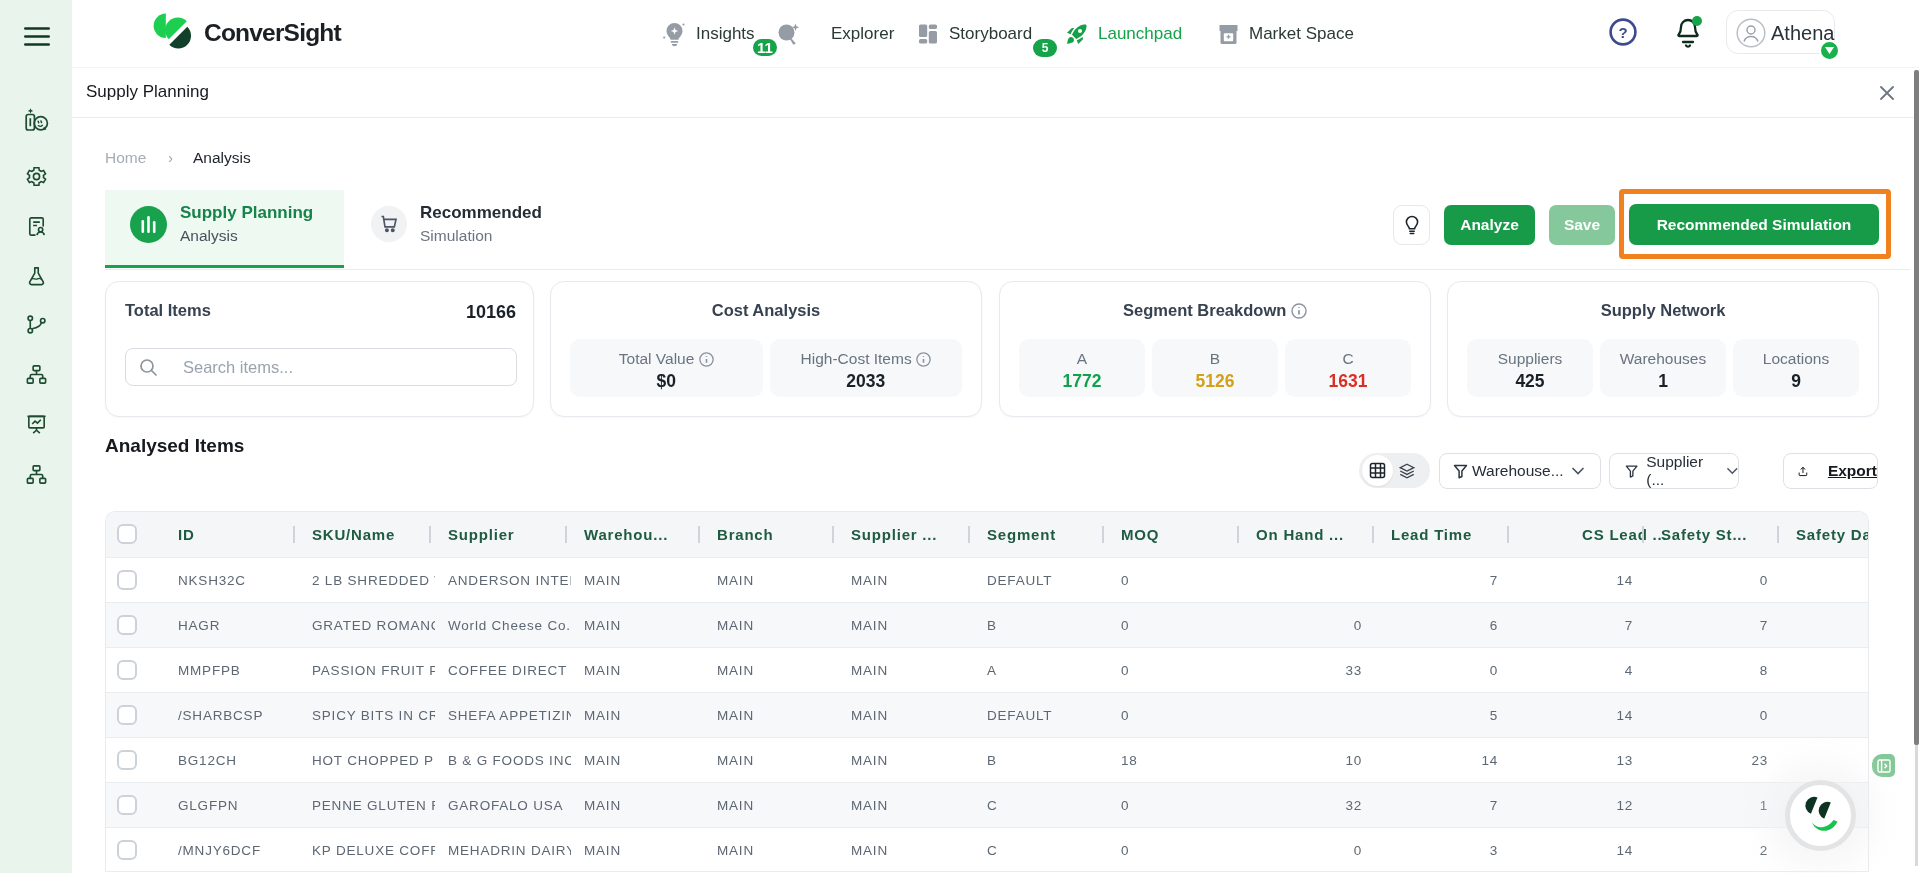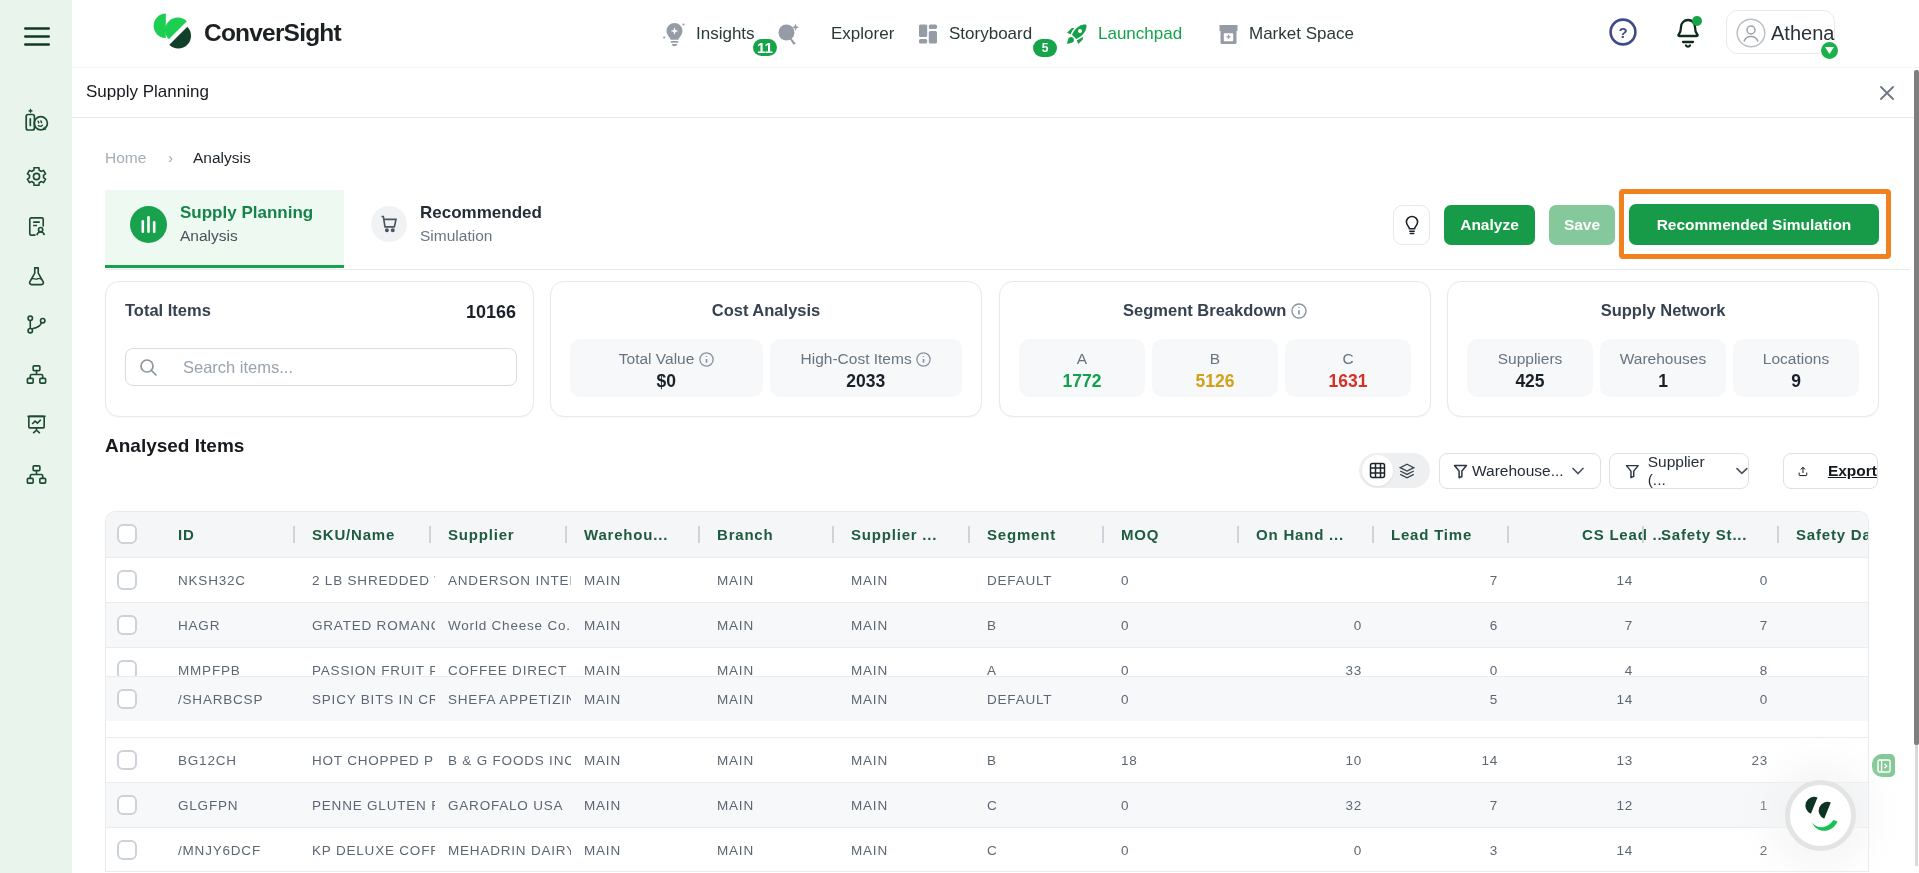--- a/index.html
+++ b/index.html
@@ -87,21 +87,21 @@
 
 .ctrl { position:absolute; top:335px; height:36px; border:1px solid #dde1e6;
   border-radius:8px; background:#fff; display:flex; align-items:center;
   font-size:15.5px; color:#262d36; }
 #toggle { left:1287px; width:71px; height:35px; background:#edeff1; border:none;
   border-radius:18px; }
 #toggle .wc { width:31px; height:31px; background:#fff; border-radius:50%; margin-left:3px;
   display:flex; align-items:center; justify-content:center; box-shadow:0 1px 2px rgba(0,0,0,.08); }
 #toggle .lc { margin-left:5px; display:flex; }
 #f-warehouse { left:1367px; width:162px; }
-#f-supplier { left:1537px; width:140px; }
+#f-supplier { left:1537px; width:130px; }
 #btn-export { left:1711px; width:95px; font-weight:700; color:#16191d; }
 
 
 #table { position:absolute; left:33px; top:393px; width:1764px; height:360px;
   border:1px solid #e8ebee; border-bottom:none; border-radius:10px 10px 0 0; overflow:hidden; }
 .trow { position:absolute; left:0; width:1764px; height:45px; }
 .thead { top:0; background:#f5f6f8; }
 .thead .cell { font-weight:700; color:#1e5b41; font-size:15px; }
 .cell { position:absolute; top:0; height:45px; display:flex; align-items:center;
   font-size:13.5px; color:#5d6773; letter-spacing:0.8px; white-space:nowrap; overflow:hidden; }
@@ -498,21 +498,21 @@
         <div class="cell" style="left:478px;width:120px;">MAIN</div>
         <div class="cell" style="left:611px;width:121px;">MAIN</div>
         <div class="cell" style="left:745px;width:123px;">MAIN</div>
         <div class="cell" style="left:881px;width:121px;">A</div>
         <div class="cell" style="left:1015px;width:122px;">0</div>
         <div class="cell" style="left:1110px;width:146px;justify-content:flex-end;">33</div>
         <div class="cell" style="left:1245px;width:147px;justify-content:flex-end;">0</div>
         <div class="cell" style="left:1380px;width:147px;justify-content:flex-end;">4</div>
         <div class="cell" style="left:1515px;width:147px;justify-content:flex-end;">8</div>
       </div>
-      <div class="trow rline r-alt" style="top:164px;">
+      <div class="trow rline r-alt" style="top:180px;">
         <div class="cb"></div>
         <div class="cell" style="left:72px;width:121px;">/SHARBCSP</div>
         <div class="cell" style="left:206px;width:123px;">SPICY BITS IN CRE.</div>
         <div class="cell" style="left:342px;width:123px;">SHEFA APPETIZIN(</div>
         <div class="cell" style="left:478px;width:120px;">MAIN</div>
         <div class="cell" style="left:611px;width:121px;">MAIN</div>
         <div class="cell" style="left:745px;width:123px;">MAIN</div>
         <div class="cell" style="left:881px;width:121px;">DEFAULT</div>
         <div class="cell" style="left:1015px;width:122px;">0</div>
         <div class="cell" style="left:1245px;width:147px;justify-content:flex-end;">5</div>

